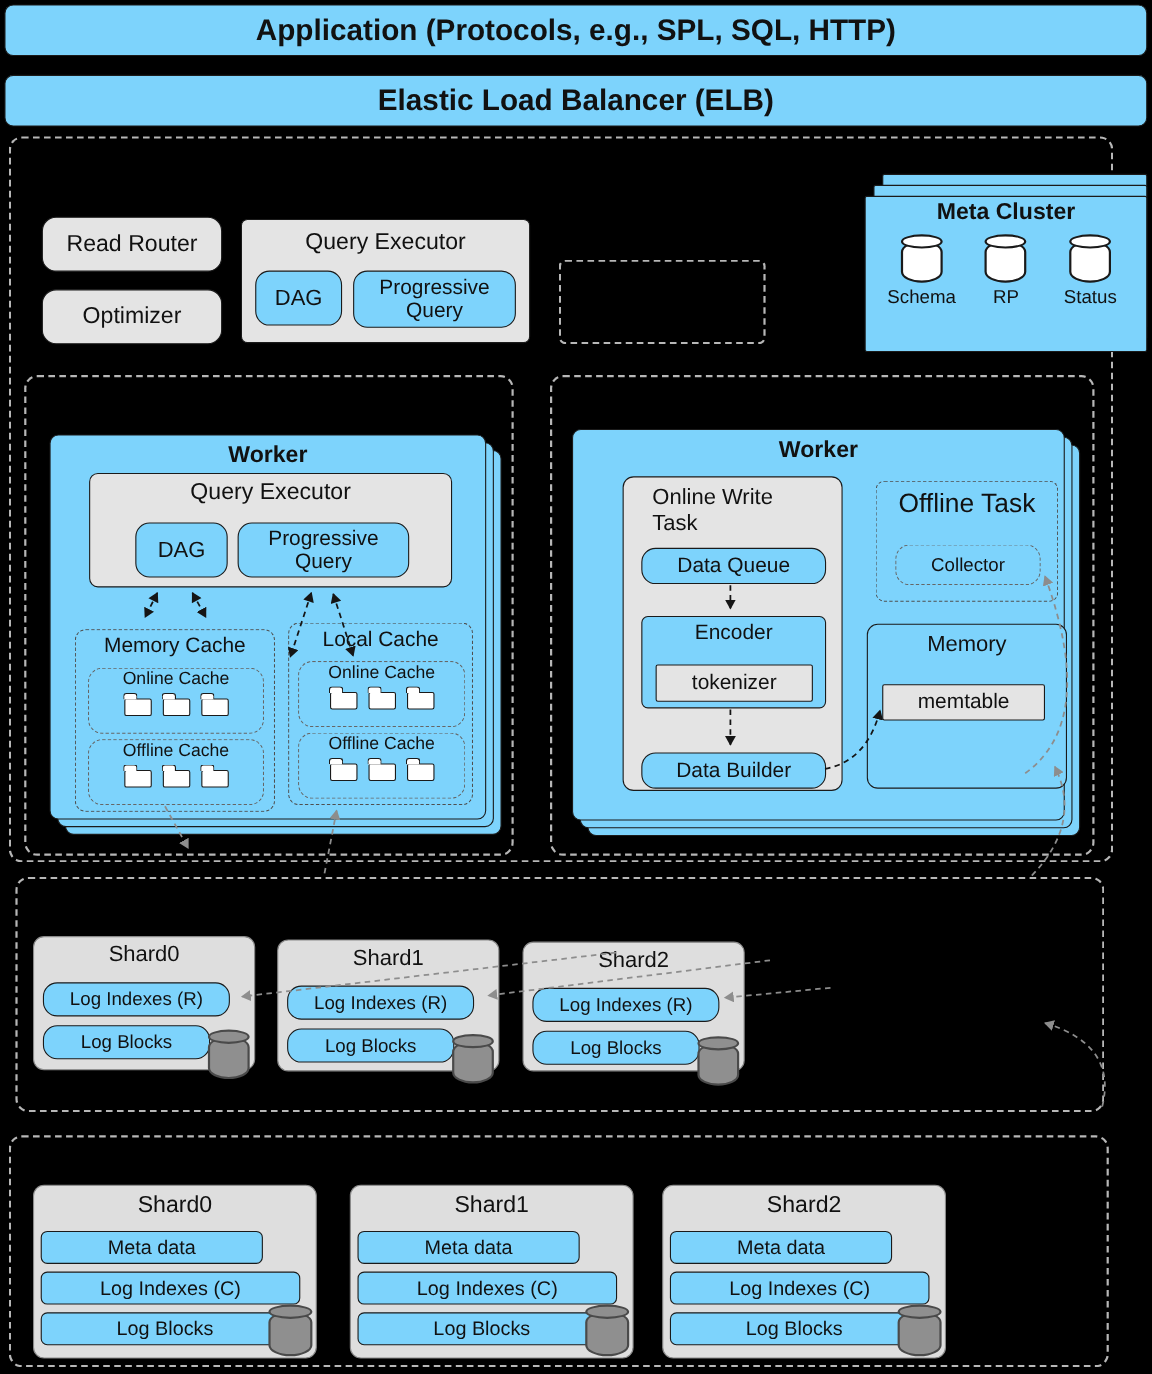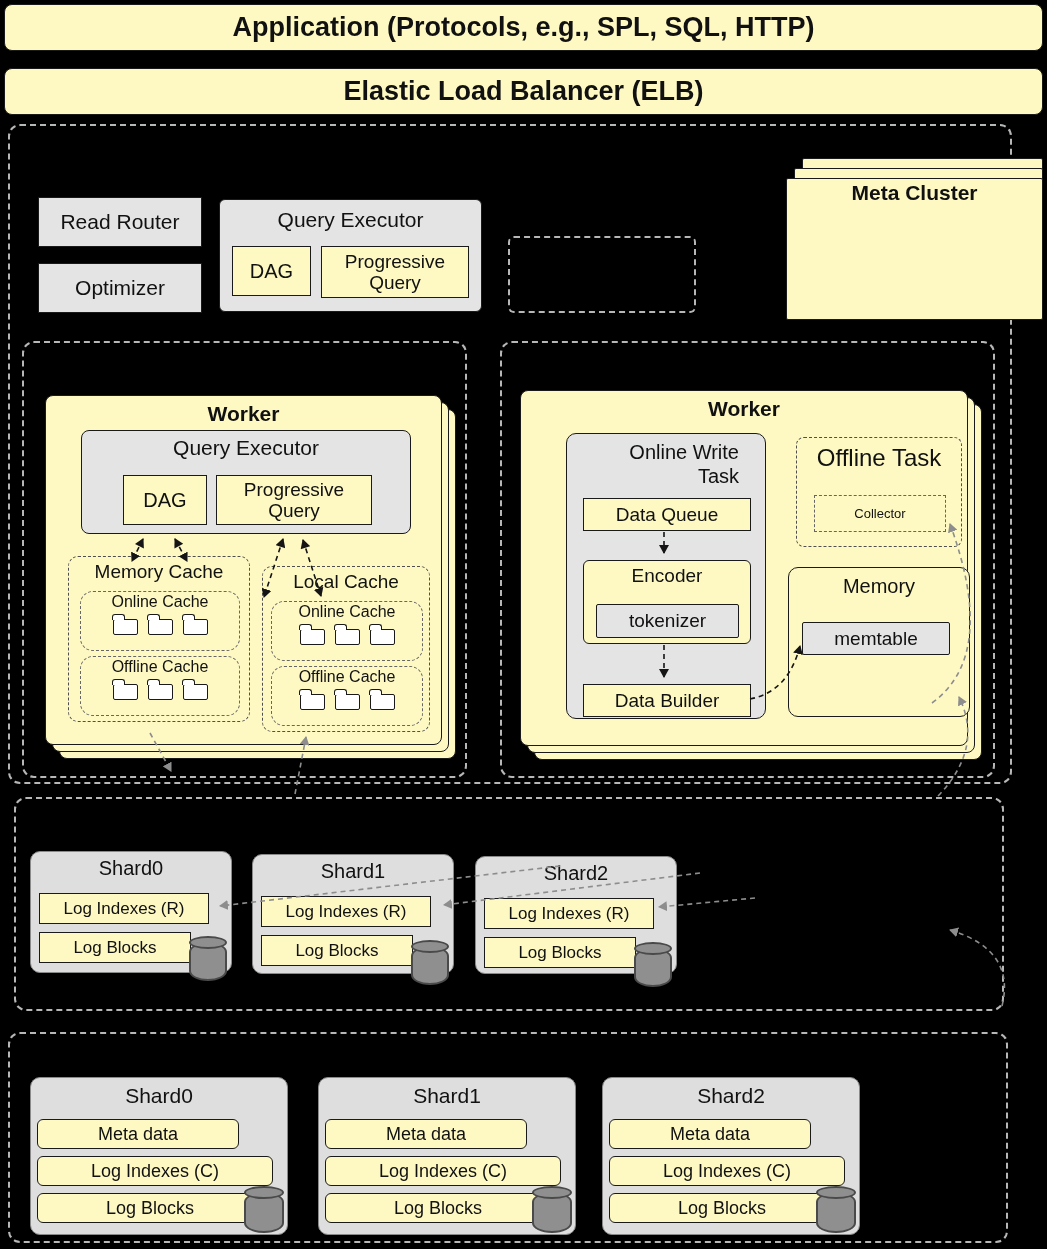--- a/index.html
+++ b/index.html
@@ -1,24 +1,24 @@
 <!DOCTYPE html>
 <html><head>
 <meta charset="utf-8">
 <style>
   *{box-sizing:border-box;margin:0;padding:0}
   html,body{background:#000}
   #canvas{position:relative;width:1047px;height:1249px;background:#000;overflow:hidden;
           font-family:"Liberation Sans","DejaVu Sans",sans-serif;color:#111}
   .abs{position:absolute}
   .center{display:flex;align-items:center;justify-content:center;text-align:center}
-  .white{background:#fef9c3;border:1.5px solid #1a1a1a}
+  .white{background:#7dd3fc;border:1.5px solid #1a1a1a}
   .gray{background:#e4e4e4;border:1.5px solid #1a1a1a}
   .shard{background:#dedede;border:1px solid #8a8a8a;border-radius:10px}
-  .r2{border-radius:2px}.r4{border-radius:0}.r6{border-radius:6px}.r8{border-radius:8px}.r10{border-radius:10px}
+  .r2{border-radius:2px}.r4{border-radius:13px}.r6{border-radius:6px}.r8{border-radius:8px}.r10{border-radius:10px}
   .region{border:2px dashed #b7b7b7;border-radius:12px}
   .dashbox{border:1.7px dashed #4f4f4f;background:transparent}
   .dashlight{border:1.5px dashed #666;background:transparent}
   .ttl{position:absolute;left:0;width:100%;text-align:center}
   .bold{font-weight:700}
   
   .folders{display:flex;justify-content:center;gap:10px}
   .folder{position:relative;width:25px;height:16px;background:#fff;border:1.6px solid #1a1a1a;border-radius:2px;margin-top:7px}
   .folder::before{content:"";position:absolute;top:-6.5px;left:-1.6px;width:11px;height:5px;background:#fff;
                   border:1.6px solid #1a1a1a;border-bottom:none;border-radius:3px 3px 0 0}
@@ -51,35 +51,58 @@
     <div class="abs white r4 center" style="left:12px;top:46px;width:79px;height:50px;font-size:20px">DAG</div>
     <div class="abs white r4 center" style="left:101px;top:46px;width:148px;height:52px;font-size:19px;line-height:1.12">Progressive Query</div>
   </div>
 
   <div class="abs" style="left:508px;top:236px;width:188px;height:77px;border:2px dashed #b7b7b7;border-radius:6px"></div>
 
   <div class="abs white r2" style="left:802px;top:158px;width:241px;height:141px"></div>
   <div class="abs white r2" style="left:794px;top:168px;width:249px;height:141px"></div>
   <div class="abs white r2" style="left:786px;top:178px;width:257px;height:142px">
     <div style="margin-top:2px;text-align:center;font-size:21px;font-weight:700">Meta Cluster</div>
+    <div style="display:flex;justify-content:space-around;margin-top:8px;padding:0 10px">
+      <div style="width:80px">
+        <div class="cyl-inline">
+            <div class="c-body"></div>
+            <div class="c-top"></div>
+          </div>
+        <div style="text-align:center;font-size:17px;margin-top:3px">Schema</div>
+      </div>
+      <div style="width:70px">
+        <div class="cyl-inline">
+            <div class="c-body"></div>
+            <div class="c-top"></div>
+          </div>
+        <div style="text-align:center;font-size:17px;margin-top:3px">RP</div>
+      </div>
+      <div style="width:80px">
+        <div class="cyl-inline">
+            <div class="c-body"></div>
+            <div class="c-top"></div>
+          </div>
+        <div style="text-align:center;font-size:17px;margin-top:3px">Status</div>
+      </div>
+    </div>
   </div>
 
   <div class="abs region" style="left:22px;top:341px;width:445px;height:437px"></div>
   <div class="abs white r8" style="left:59px;top:409px;width:397px;height:350px"></div>
   <div class="abs white r8" style="left:52px;top:402px;width:397px;height:350px"></div>
   <div class="abs white r8" style="left:45px;top:395px;width:397px;height:350px">
     <div class="ttl bold" style="top:6px;font-size:21px">Worker</div>
 
     <div class="abs gray r8" style="left:35px;top:34px;width:330px;height:104px">
       <div class="ttl" style="top:5px;font-size:21px">Query Executor</div>
       <div class="abs white r4 center" style="left:41px;top:44px;width:84px;height:50px;font-size:20px">DAG</div>
       <div class="abs white r4 center" style="left:134px;top:44px;width:156px;height:50px;font-size:19px;line-height:1.12">Progressive Query</div>
     </div>
 
-    <div class="abs dashbox r10" style="left:22px;top:160px;width:182px;height:166px">
+    <div class="abs dashbox r10" style="left:22px;top:176px;width:182px;height:166px">
       <div class="ttl" style="top:4px;font-size:19px">Memory Cache</div>
       <div class="abs dashlight" style="left:11px;top:34px;width:160px;height:60px;border-radius:13px">
         <div class="ttl" style="top:1px;font-size:16px">Online Cache</div>
         <div class="folders" style="margin-top:20px">
           <div class="folder"></div>
           <div class="folder"></div>
           <div class="folder"></div>
         </div>
       </div>
       <div class="abs dashlight" style="left:11px;top:99px;width:160px;height:60px;border-radius:13px">
@@ -113,32 +136,32 @@
     </div>
   </div>
 
   <div class="abs region" style="left:500px;top:341px;width:495px;height:437px"></div>
   <div class="abs white r8" style="left:534px;top:404px;width:448px;height:356px"></div>
   <div class="abs white r8" style="left:527px;top:397px;width:448px;height:356px"></div>
   <div class="abs white r8" style="left:520px;top:390px;width:448px;height:356px">
     <div class="ttl bold" style="top:6px;font-size:21px">Worker</div>
 
     <div class="abs gray r10" style="left:45px;top:42px;width:200px;height:286px">
-      <div style="padding:6px 26px 0;text-align:right;font-size:20px;line-height:1.2">Online Write Task</div>
+      <div style="padding:6px 26px 0;text-align:left;font-size:20px;line-height:1.2">Online Write Task</div>
       <div class="abs white r6" style="left:16px;top:126px;width:168px;height:84px">
         <div class="ttl" style="top:4px;font-size:19px">Encoder</div>
         <div class="abs gray r2 center" style="left:12px;top:43px;width:143px;height:34px;font-size:19px">tokenizer</div>
       </div>
       <div class="abs white r4 center" style="left:16px;top:64px;width:168px;height:33px;font-size:19px">Data Queue</div>
       <div class="abs white r4 center" style="left:16px;top:250px;width:168px;height:33px;font-size:19px">Data Builder</div>
     </div>
 
     <div class="abs dashbox r8" style="left:275px;top:46px;width:166px;height:110px">
       <div class="ttl" style="top:6px;font-size:24px">Offline Task</div>
-      <div class="abs dashlight r4 center" style="left:17px;top:57px;width:132px;height:37px;font-size:13px">Collector</div>
+      <div class="abs dashlight r4 center" style="left:17px;top:57px;width:132px;height:37px;font-size:17px">Collector</div>
     </div>
 
     <div class="abs white r10" style="left:267px;top:176px;width:182px;height:150px">
       <div class="ttl" style="top:7px;font-size:20px">Memory</div>
       <div class="abs gray r2 center" style="left:13px;top:54px;width:148px;height:33px;font-size:19px">memtable</div>
     </div>
   </div>
 
   <div class="abs region" style="left:14px;top:797px;width:990px;height:214px"></div>
 

